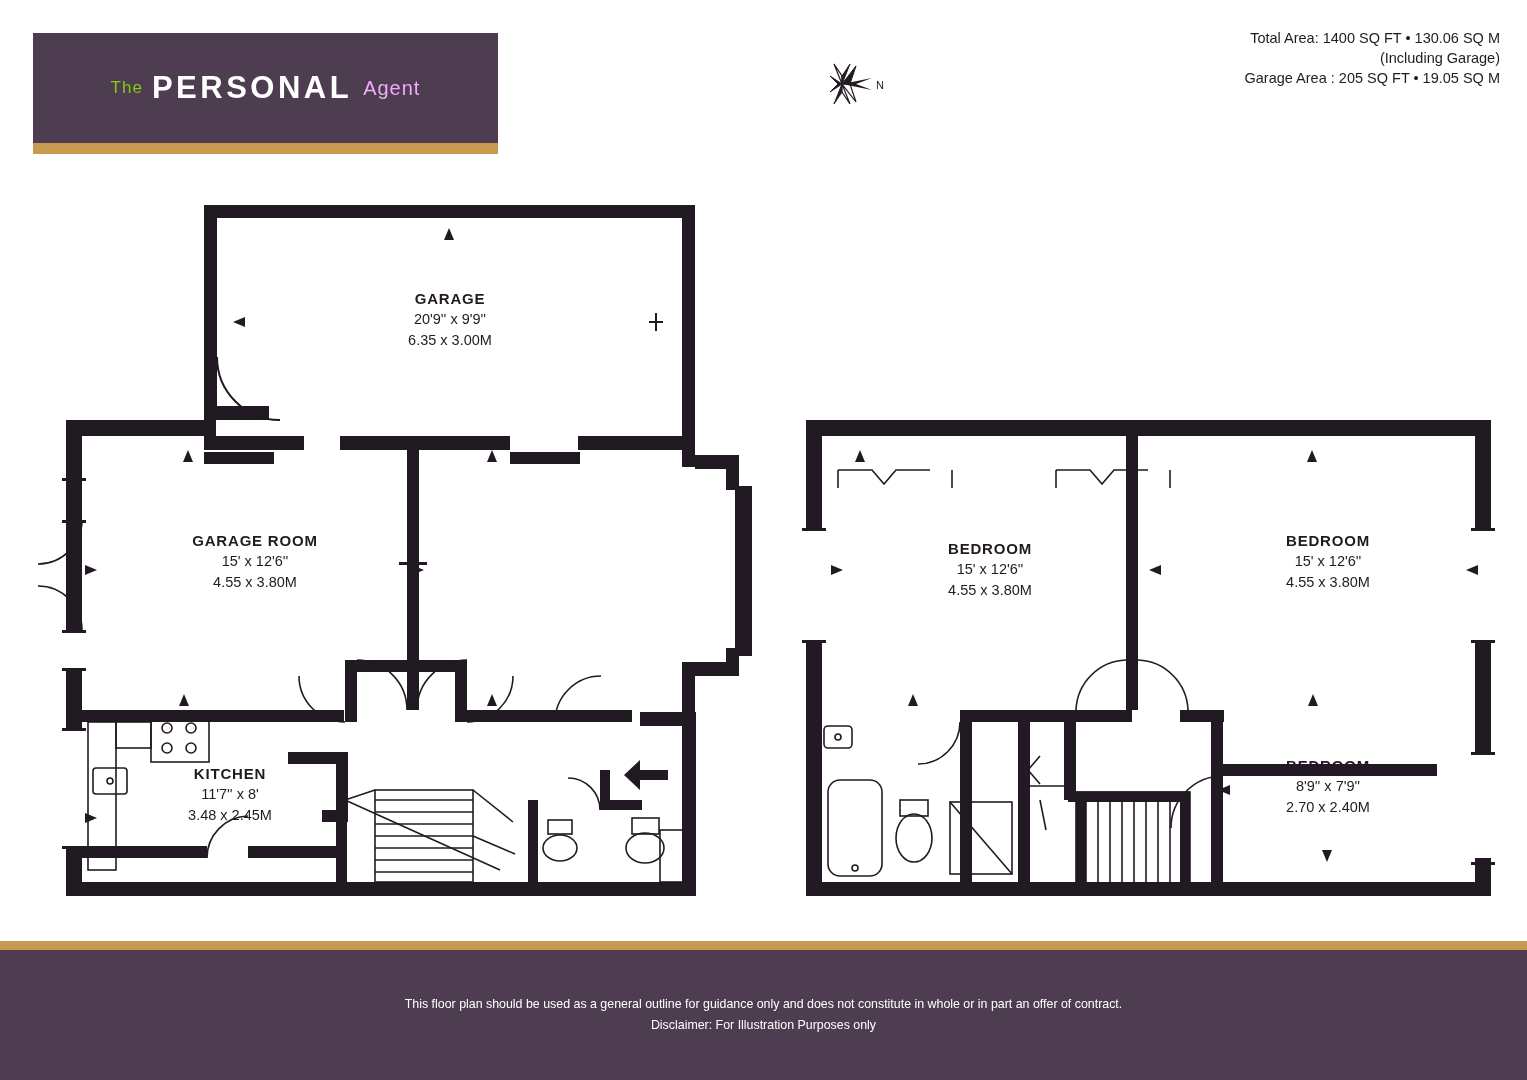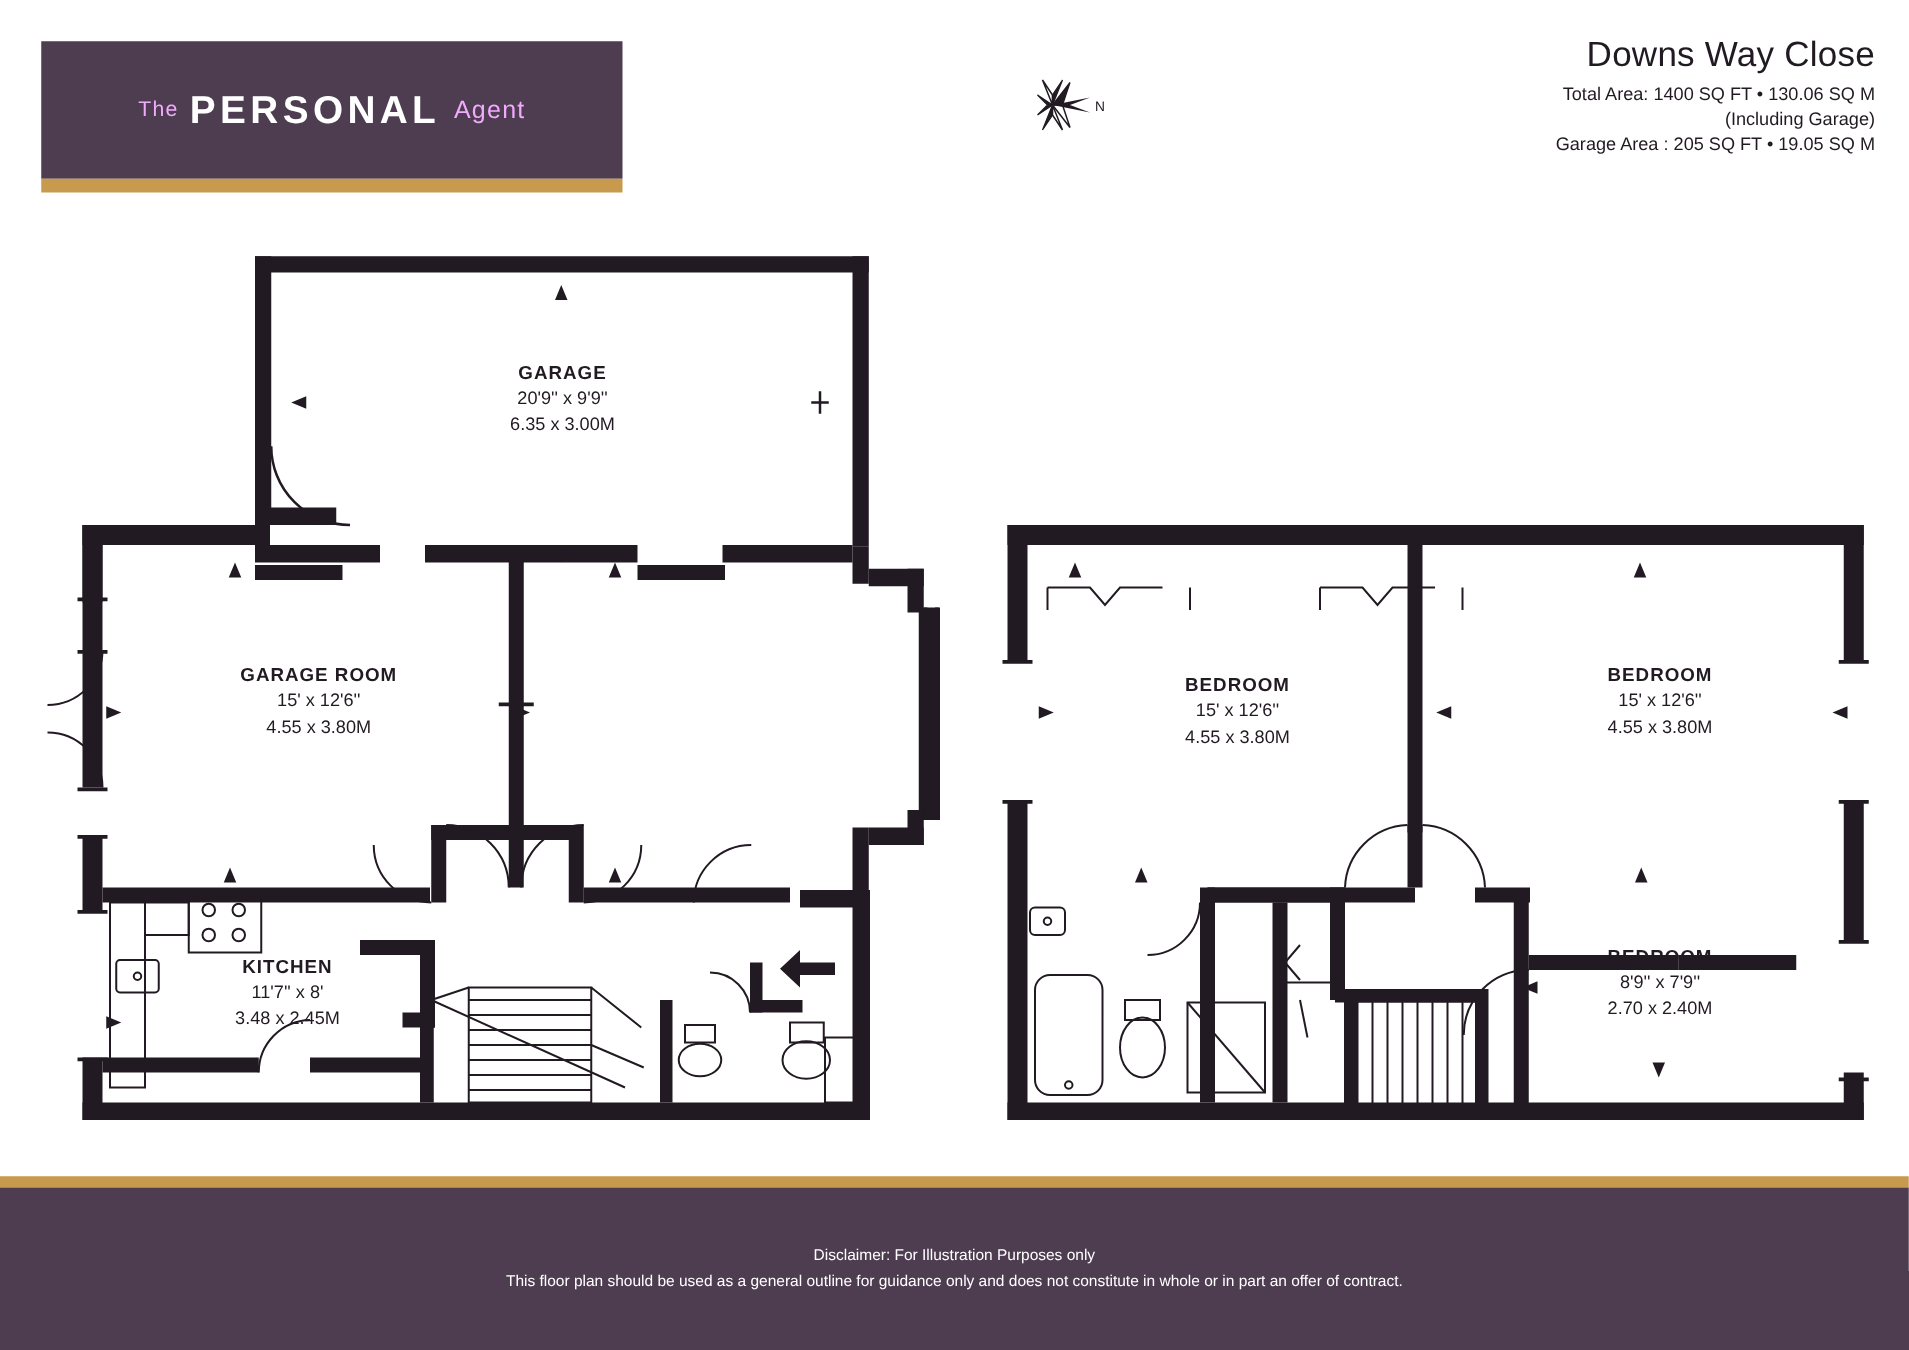--- a/index.html
+++ b/index.html
@@ -42,21 +42,21 @@
     left: 0;
     top: 0;
     width: 465px;
     height: 110px;
     display: flex;
     align-items: center;
     justify-content: center;
     white-space: nowrap;
   }
   .brand-the {
-    color: #f0abfc;
+    color: #84cc16;
     font-size: 17px;
     letter-spacing: 1px;
     margin-right: 9px;
     font-weight: 400;
   }
   .brand-main {
     color: #ffffff;
     font-size: 31px;
     letter-spacing: 3.5px;
     font-weight: 700;
@@ -156,21 +156,20 @@
   <div class="brand-block">
     <div class="brand-text">
       <span class="brand-the">The</span>
       <span class="brand-main">PERSONAL</span>
       <span class="brand-agent">Agent</span>
     </div>
   </div>
   <div class="brand-underline"></div>
 
   <div class="title-block">
-    <div class="title-main">Downs Way Close</div>
     <div class="title-line">Total Area: 1400 SQ FT • 130.06 SQ M</div>
     <div class="title-line">(Including Garage)</div>
     <div class="title-line">Garage Area : 205 SQ FT • 19.05 SQ M</div>
   </div>
 
   <div class="compass">
     <svg width="92" height="60" viewBox="0 0 92 60">
       <g fill="#221a22" stroke="#221a22">
         <polygon points="30,30 18,22 26,30 18,38" fill="#221a22"></polygon>
         <polygon points="30,30 44,12 38,30" fill="#221a22"></polygon>
@@ -429,18 +428,18 @@
 
   <div class="rlabel" style="left:1223px; top:755px; width:210px;">
     <div class="rname">BEDROOM</div>
     <div class="rdim">8'9'' x 7'9''</div>
     <div class="rdim">2.70 x 2.40M</div>
   </div>
 
   <div class="footer-rule"></div>
   <div class="footer-block">
     <div class="footer-text">
+      <div>This floor plan should be used as a general outline for guidance only and does not constitute in whole or in part an offer of contract.</div>
       <div>Disclaimer: For Illustration Purposes only</div>
-      <div>This floor plan should be used as a general outline for guidance only and does not constitute in whole or in part an offer of contract.</div>
     </div>
   </div>
 
 </div>
 
 </body></html>

